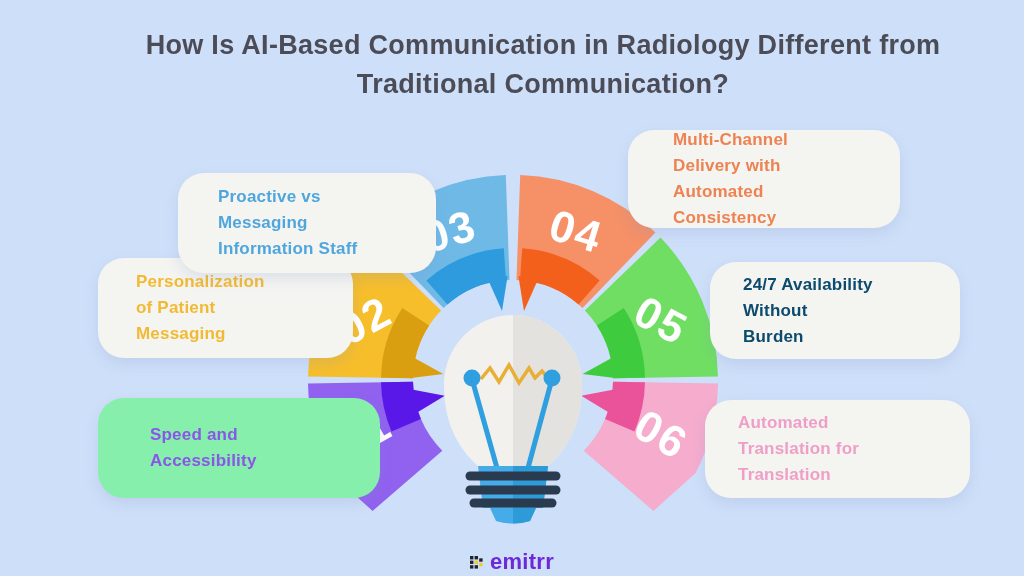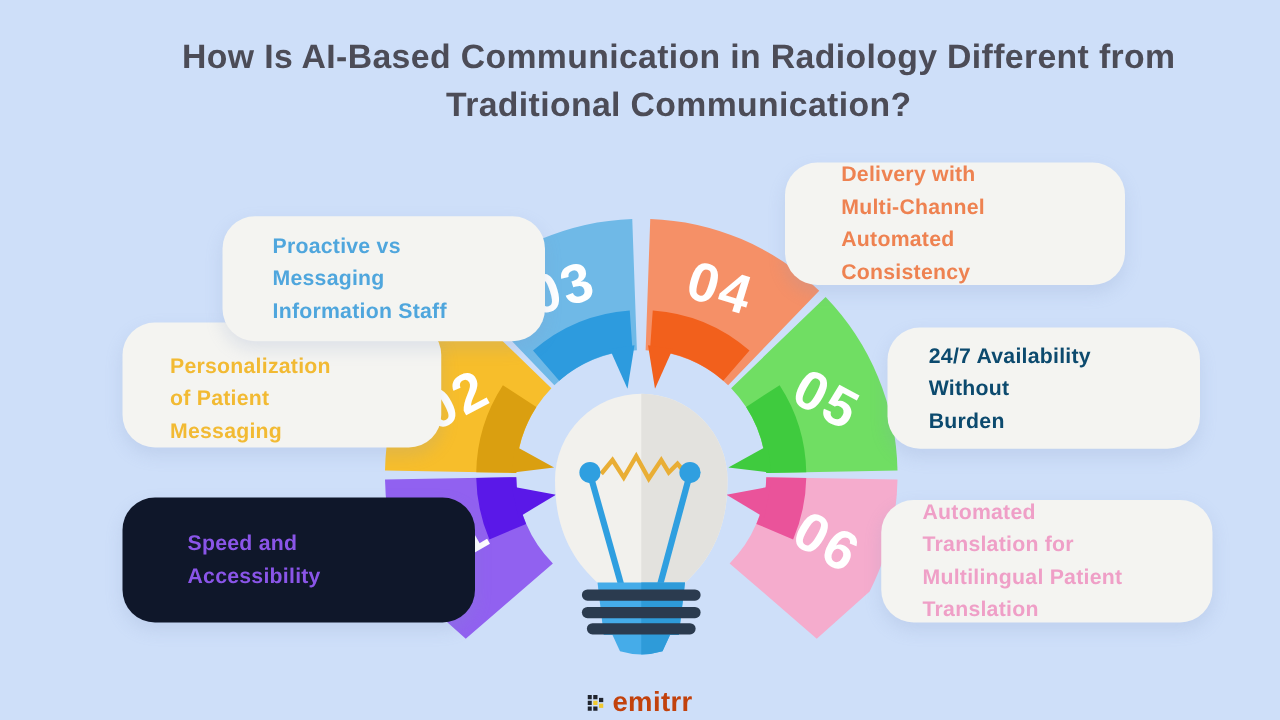--- a/index.html
+++ b/index.html
@@ -20,21 +20,21 @@
     text-anchor:middle;dominant-baseline:central;
   }
   .card{
     position:absolute;z-index:2;border-radius:26px;
     display:flex;align-items:center;
     box-shadow:0 6px 14px rgba(130,150,195,.20);
   }
   .card-text{font-weight:bold;font-size:17px;line-height:26px;letter-spacing:.2px;}
   .card-text span{display:block;}
   .card-1{left:98px; top:398px;width:230px;height:100px;padding-left:52px;}
-  .card-2{left:98px; top:258px;width:217px;height:100px;padding-left:38px;align-items:flex-end;}
+  .card-2{left:98px; top:258px;width:217px;height:100px;padding-left:38px;}
   .card-3{left:178px;top:131px;width:218px;height:100px;padding-left:40px;}
   .card-4{left:628px;top:130px;width:227px;height:98px; padding-left:45px;}
   .card-5{left:710px;top:262px;width:217px;height:97px; padding-left:33px;}
   .card-6{left:705px;top:400px;width:232px;height:98px; padding-left:33px;}
   .logo{
     position:absolute;left:0;right:0;top:549px;z-index:2;
     display:flex;justify-content:center;align-items:center;gap:5px;
   }
   .logo-text{font-weight:bold;font-size:22px;letter-spacing:.3px;}
 </style>
@@ -96,21 +96,21 @@
           <path d="M 478,466 L 548,466 L 543,508 L 483,508 Z" fill="#2E9BD9"></path>
           <path d="M 490,508 L 536,508 L 530,521 Q 513,526 496,521 Z" fill="#2E9BD9"></path>
         </g>
         <line x1="470" y1="476" x2="556" y2="476" stroke-width="9" stroke-linecap="round" stroke="#2B3B4F"></line>
         <line x1="470" y1="490" x2="556" y2="490" stroke-width="9" stroke-linecap="round" stroke="#2B3B4F"></line>
         <line x1="474" y1="503" x2="552" y2="503" stroke-width="9" stroke-linecap="round" stroke="#2B3B4F"></line>
       </g>
     </g>
   </svg>
 
-  <div class="card card-1" style="background: #0f172a; align-items: center;">
+  <div class="card card-1" style="background: #86efac; align-items: center;">
     <div class="card-text" style="color: rgb(138, 85, 232);">
       <span>Speed and</span>
       <span>Accessibility</span>
     </div>
   </div>
 
   <div class="card card-2" style="background: rgb(244, 244, 241);">
     <div class="card-text" style="color: rgb(242, 186, 51);">
       <span>Personalization</span>
       <span>of Patient</span>
@@ -121,55 +121,54 @@
   <div class="card card-3" style="background: rgb(244, 244, 241); margin-top: 42px;">
     <div class="card-text" style="color: rgb(79, 166, 221);">
       <span>Proactive vs</span>
       <span>Messaging</span>
       <span>Information Staff</span>
     </div>
   </div>
 
   <div class="card card-4" style="background: rgb(244, 244, 241);">
     <div class="card-text" style="color: rgb(238, 130, 81);">
+      <span>Multi-Channel</span>
       <span>Delivery with</span>
-      <span>Multi-Channel</span>
       <span>Automated</span>
       <span>Consistency</span>
     </div>
   </div>
 
   <div class="card card-5" style="background: rgb(244, 244, 241);">
     <div class="card-text" style="color: #0c4a6e;">
       <span>24/7 Availability</span>
       <span>Without</span>
       <span>Burden</span>
     </div>
   </div>
 
   <div class="card card-6" style="background: rgb(244, 244, 241);">
     <div class="card-text" style="color: rgb(239, 159, 199);">
       <span>Automated</span>
       <span>Translation for</span>
-      <span>Multilingual Patient</span>
       <span>Translation</span>
     </div>
   </div>
 
   <div class="logo">
     <svg width="15" height="17" viewBox="0 0 15 17">
       <g fill="#20242E">
         <rect x="0" y="2" width="3.4" height="3.4"></rect>
         <rect x="0" y="6.6" width="3.4" height="3.4"></rect>
         <rect x="0" y="11.2" width="3.4" height="3.4"></rect>
         <rect x="4.6" y="2" width="3.4" height="3.4"></rect>
         <rect x="4.6" y="11.2" width="3.4" height="3.4"></rect>
         <rect x="9.2" y="4.3" width="3.4" height="3.4"></rect>
       </g>
       <g fill="#F0C92F">
         <rect x="4.6" y="6.6" width="3.4" height="3.4"></rect>
         <rect x="9.2" y="8.9" width="3.4" height="3.4"></rect>
       </g>
     </svg>
-    <span class="logo-text" style="color: #c2410c;">emitrr</span>
+    <span class="logo-text" style="color: #6d28d9;">emitrr</span>
   </div>
 
 </div>
 
 </body></html>

